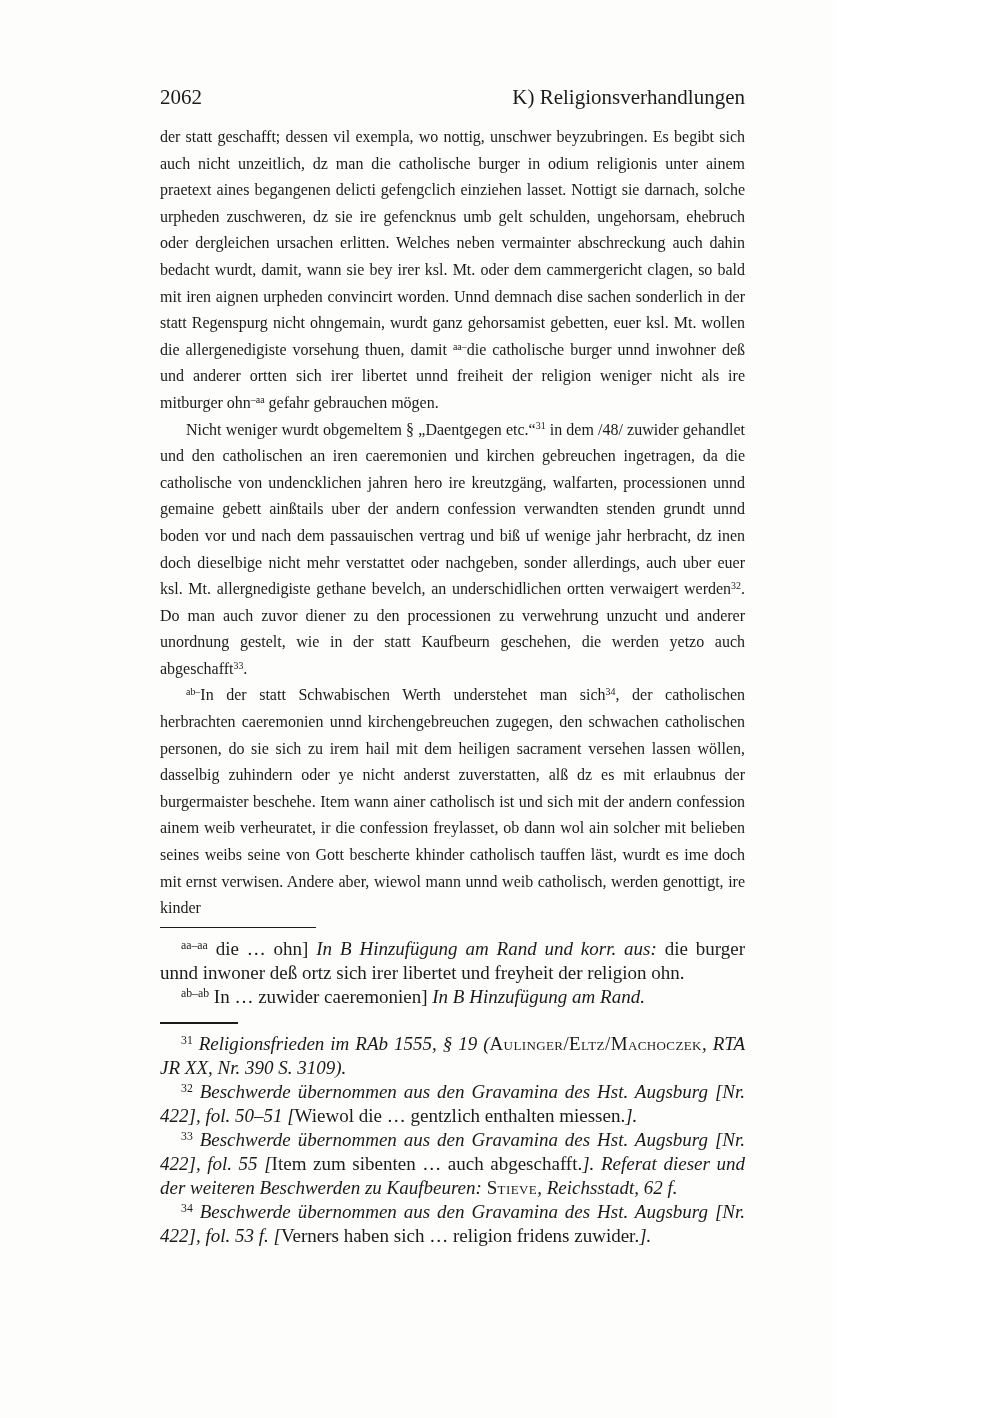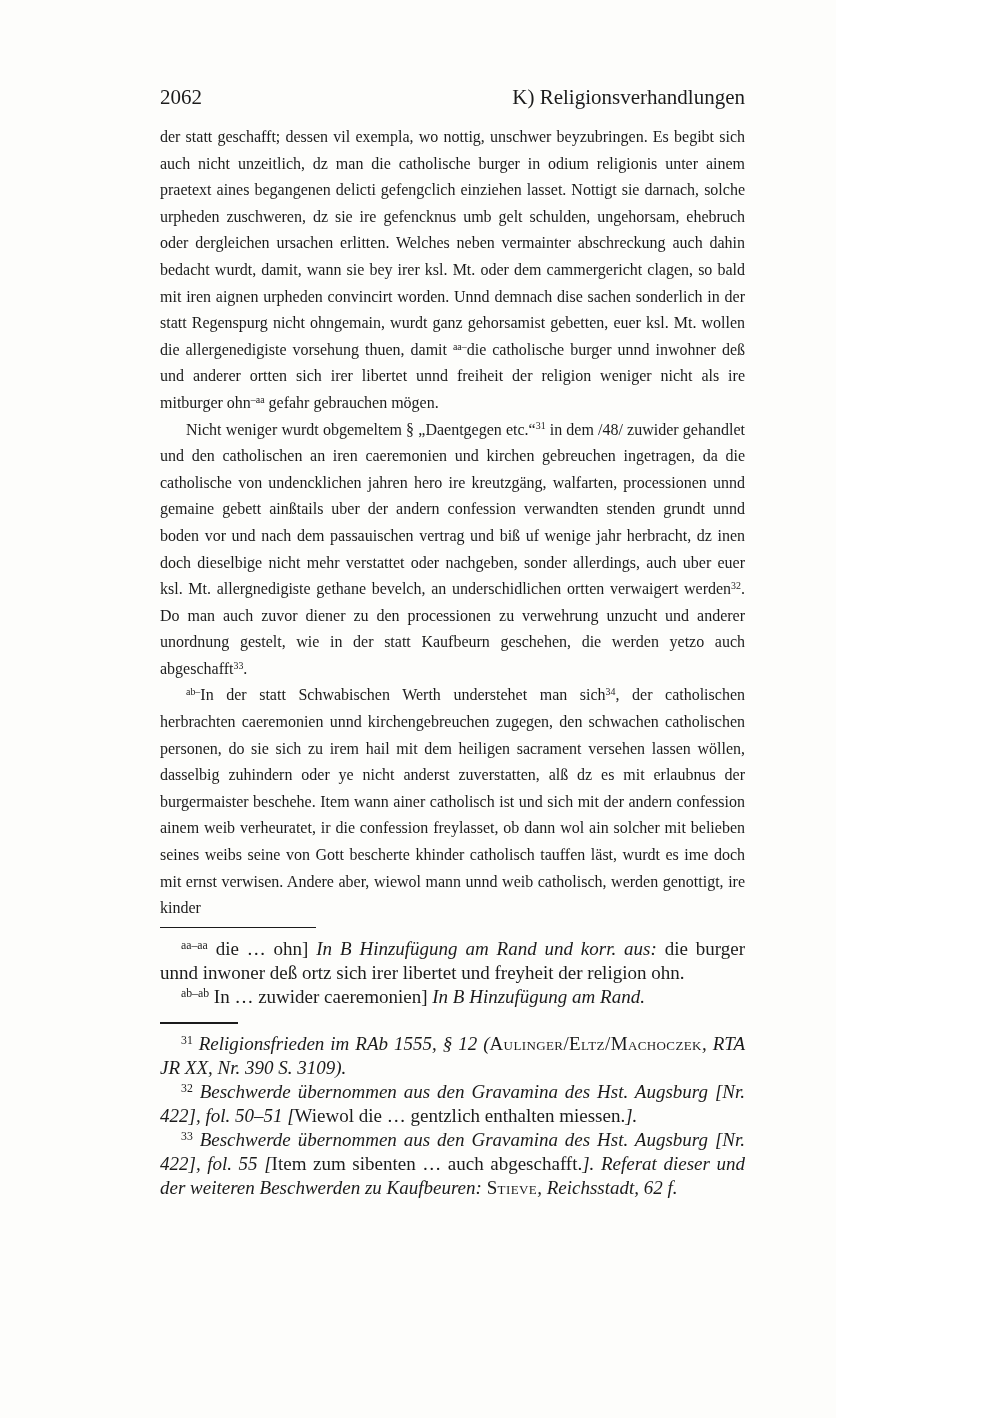--- a/index.html
+++ b/index.html
@@ -93,18 +93,19 @@
   <div class="rule"></div>
 
   <div class="apparatus">
       <p><sup class="sup">aa–aa</sup><span> die … ohn] </span><span class="it">In B Hinzufügung am Rand und korr. aus:</span><span> die burger unnd inwoner deß ortz sich irer libertet und freyheit der religion ohn.</span></p>
       <p><sup class="sup">ab–ab</sup><span> In … zuwider caeremonien] </span><span class="it">In B Hinzufügung am Rand.</span></p>
     </div>
 
   <div class="rule short"></div>
 
   <div class="footnotes">
-      <p><sup class="sup">31</sup><span> </span><span class="it">Religionsfrieden im RAb 1555, § 12 (</span><span class="sc">Aulinger/Eltz/Machoczek</span><span class="it">, RTA JR XX, Nr. 390 S. 3109).</span></p>
+      <p><sup class="sup">31</sup><span> </span><span class="it">Religionsfrieden im RAb 1555, § 19 (</span><span class="sc">Aulinger/Eltz/Machoczek</span><span class="it">, RTA JR XX, Nr. 390 S. 3109).</span></p>
       <p><sup class="sup">32</sup><span> </span><span class="it">Beschwerde übernommen aus den Gravamina des Hst. Augsburg [Nr. 422], fol. 50–51 [</span><span>Wiewol die … gentzlich enthalten miessen.</span><span class="it">].</span></p>
       <p><sup class="sup">33</sup><span> </span><span class="it">Beschwerde übernommen aus den Gravamina des Hst. Augsburg [Nr. 422], fol. 55 [</span><span>Item zum sibenten … auch abgeschafft.</span><span class="it">]. Referat dieser und der weiteren Beschwerden zu Kaufbeuren: </span><span class="sc">Stieve</span><span class="it">, Reichsstadt, 62 f.</span></p>
+      <p><sup class="sup">34</sup><span> </span><span class="it">Beschwerde übernommen aus den Gravamina des Hst. Augsburg [Nr. 422], fol. 53 f. [</span><span>Verners haben sich … religion fridens zuwider.</span><span class="it">].</span></p>
     </div>
 
 </div>
 
 </body></html>

